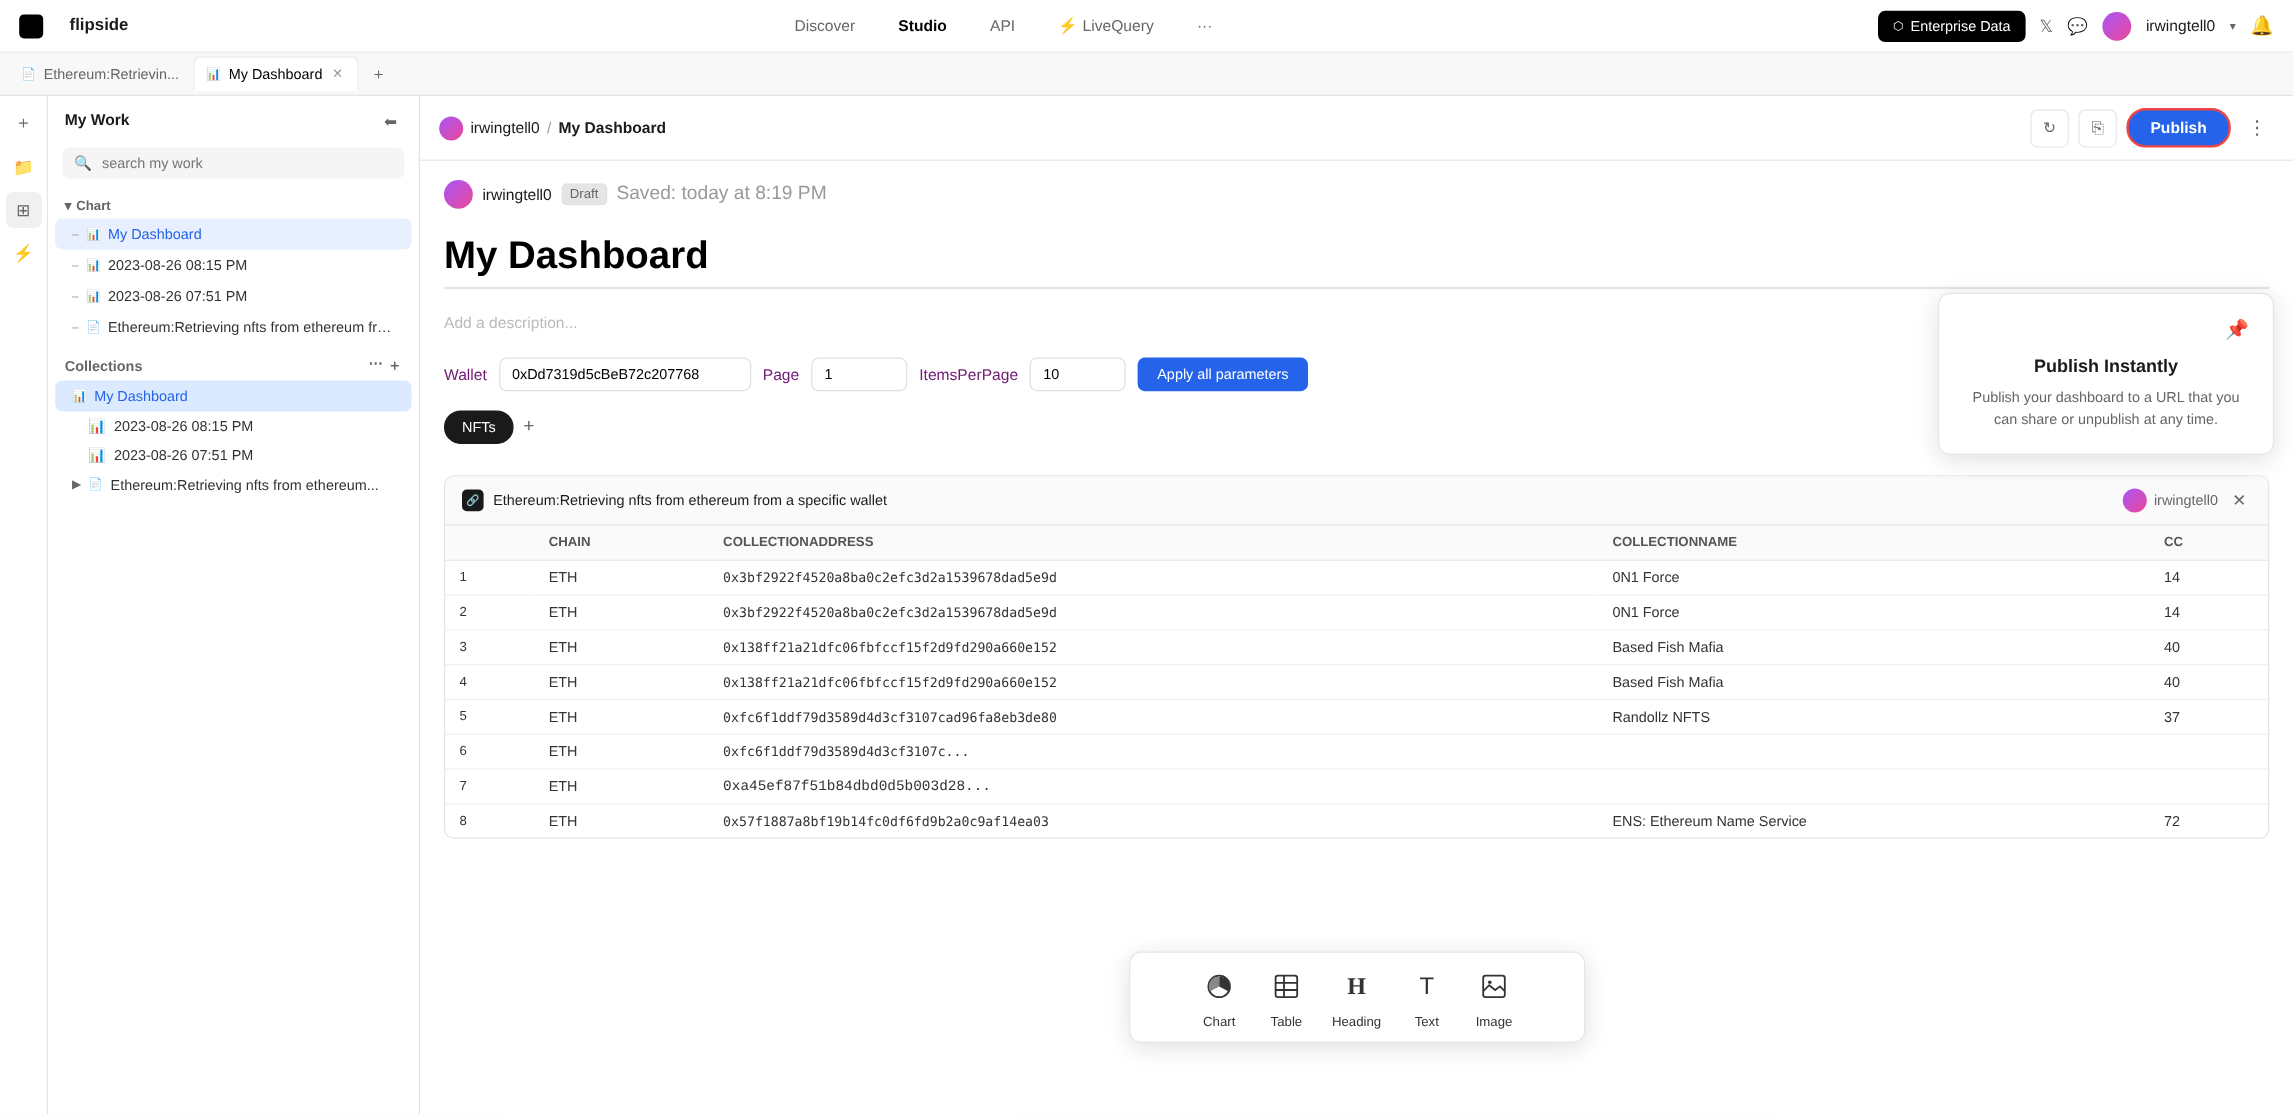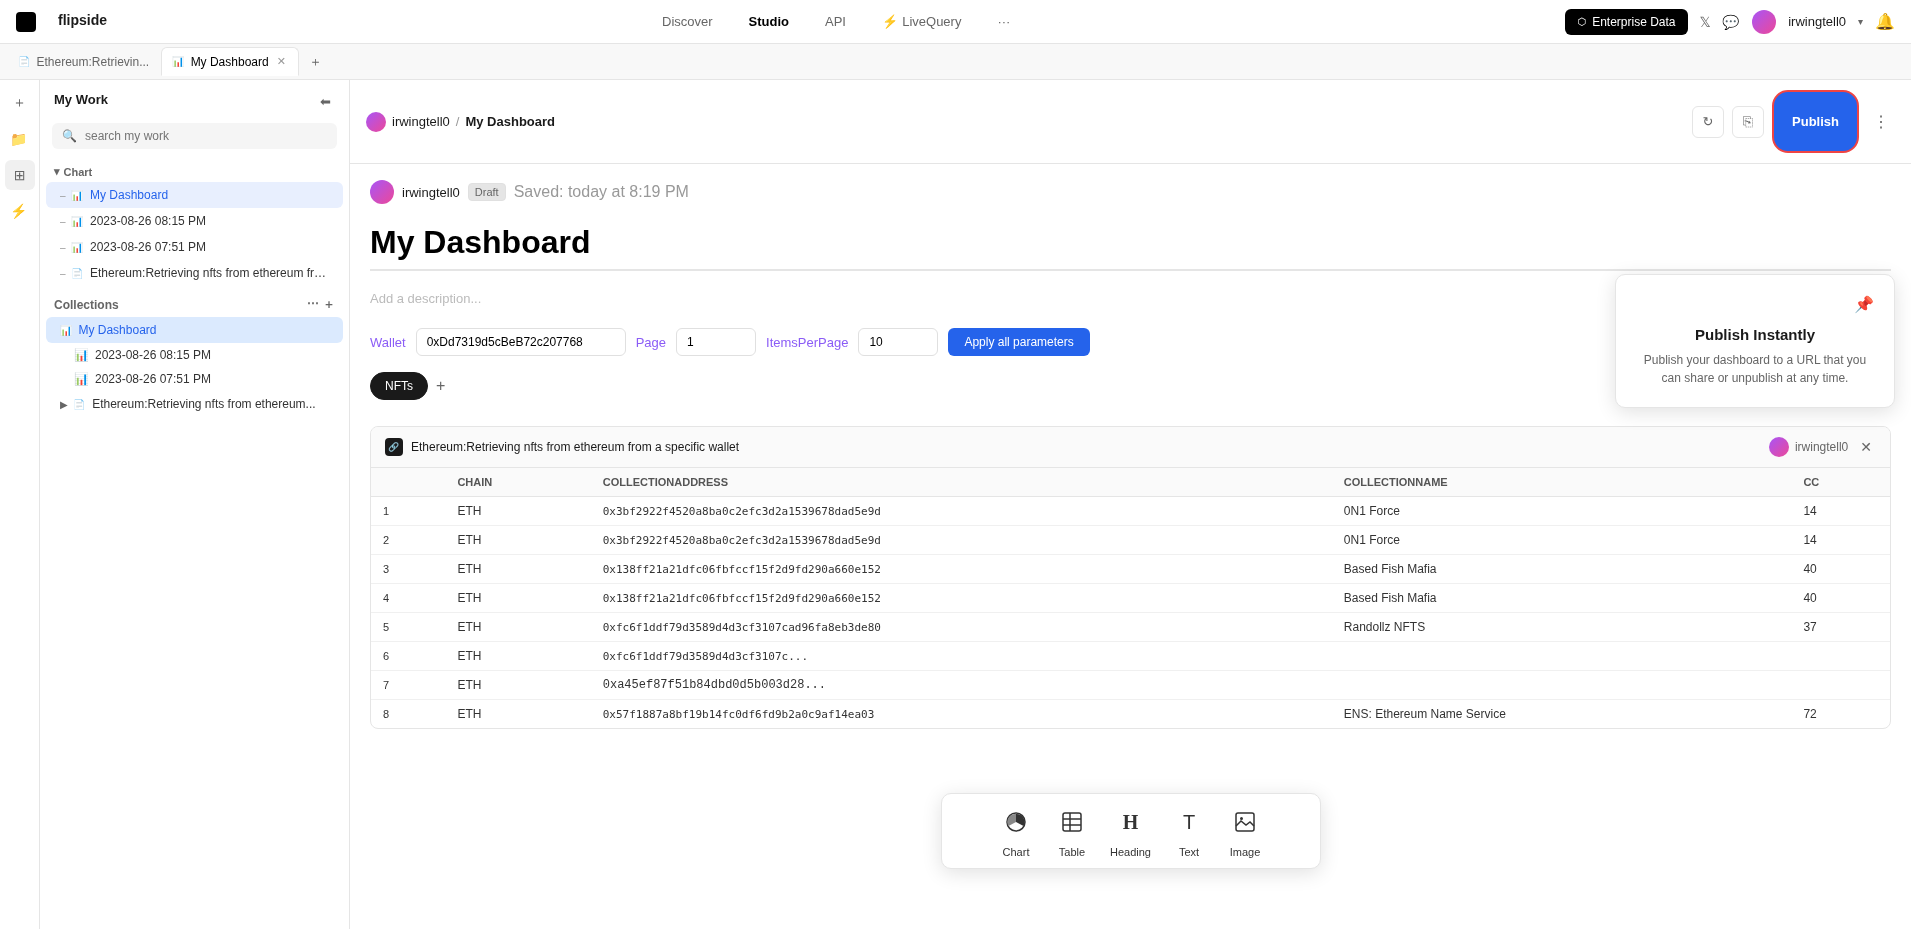--- a/index.html
+++ b/index.html
@@ -107,21 +107,21 @@
     .breadcrumb { display: flex; align-items: center; gap: 6px; font-size: 13px; }
     .breadcrumb-sep { color: #999; }
     .breadcrumb-current { font-weight: 600; }
     .toolbar-right { display: flex; align-items: center; gap: 8px; }
     .icon-btn {
       width: 32px; height: 32px; display: flex; align-items: center; justify-content: center;
       border-radius: 6px; cursor: pointer; color: #666; border: 1px solid #e5e5e5; background: #fff;
       font-size: 13px;
     }
     .publish-btn {
-      padding: 22px 18px; background: #2563eb; color: #fff; border: 2px solid #ef4444;
+      padding: 7px 18px; background: #2563eb; color: #fff; border: 2px solid #ef4444;
       border-radius: 16px; font-size: 13px; font-weight: 600; cursor: pointer;
     }
     .more-options { color: #666; font-size: 16px; cursor: pointer; padding: 4px 6px; }
 
     
     .dashboard-body { flex: 1; overflow-y: auto; padding: 16px 20px; position: relative; }
 
     .author-row { display: flex; align-items: center; gap: 8px; margin-bottom: 12px; }
     .author-avatar { width: 24px; height: 24px; border-radius: 50%; background: linear-gradient(135deg, #a855f7, #ec4899); flex-shrink: 0; }
     .author-name { font-size: 13px; font-weight: 500; }
@@ -135,21 +135,21 @@
       font-size: 32px; font-weight: 700; border: none; outline: none; width: 100%;
       padding: 8px 0; border-bottom: 2px solid #e5e5e5; background: transparent;
       margin-bottom: 14px;
     }
     .description-placeholder { color: #bbb; font-size: 13px; padding: 6px 0; margin-bottom: 16px; }
 
     
     .params-row {
       display: flex; align-items: center; gap: 10px; margin-bottom: 16px; flex-wrap: wrap;
     }
-    .param-label { font-size: 13px; color: #8b5cf6; font-weight: 500; }
+    .param-label { font-size: 13px; color: #701a75; font-weight: 500; }
     .param-input {
       border: 1px solid #e0e0e0; border-radius: 6px; padding: 6px 10px;
       font-size: 12px; outline: none; background: #fff; min-width: 80px;
     }
     .param-input.wallet { width: 210px; }
     .param-input.page { width: 80px; }
     .param-input.items { width: 80px; }
     .apply-btn {
       padding: 7px 16px; background: #2563eb; color: #fff; border: none;
       border-radius: 6px; font-size: 12px; font-weight: 500; cursor: pointer;

